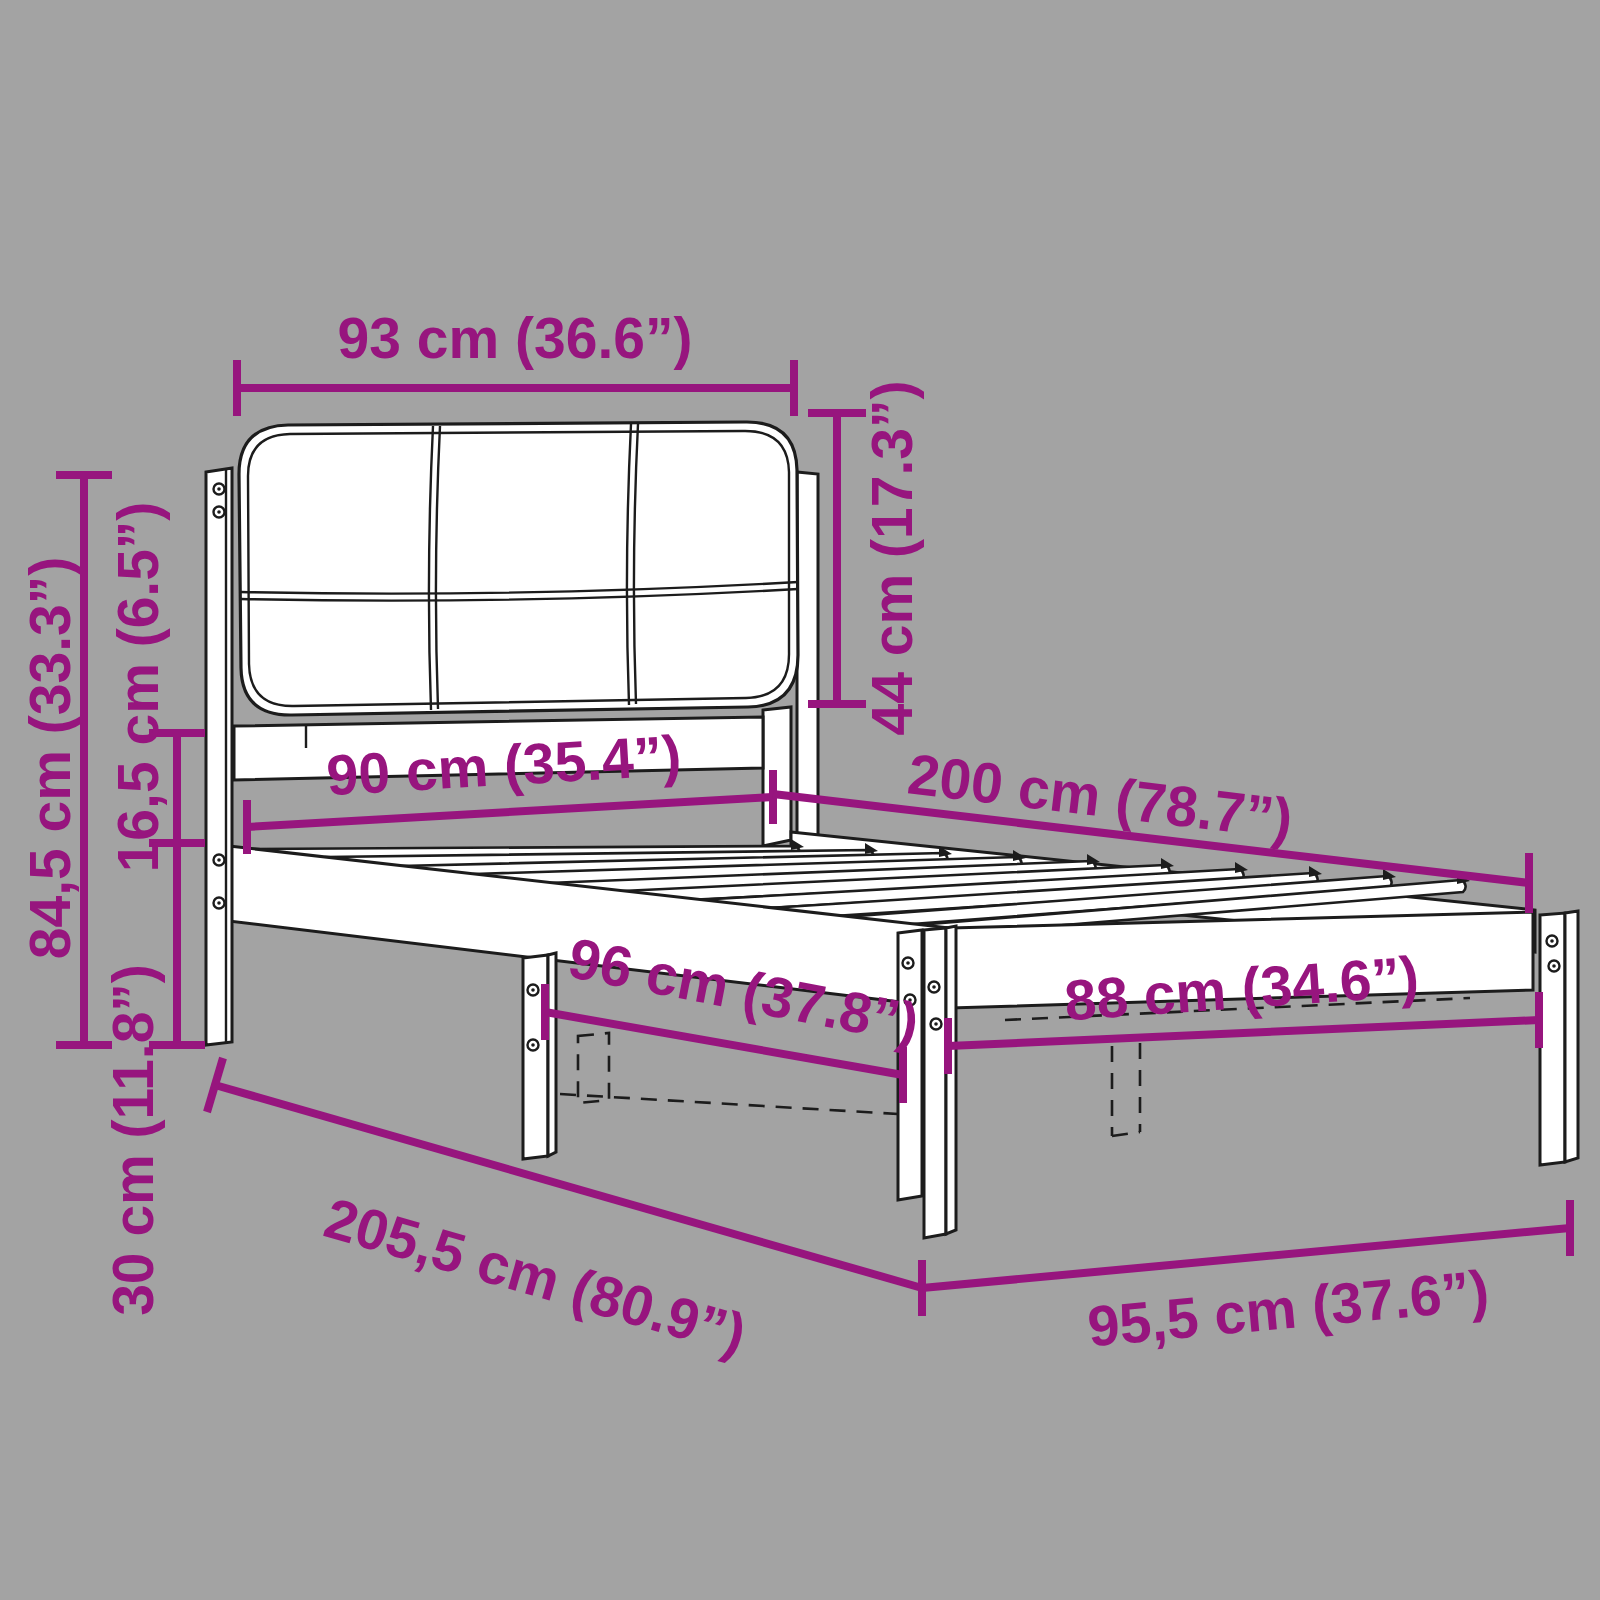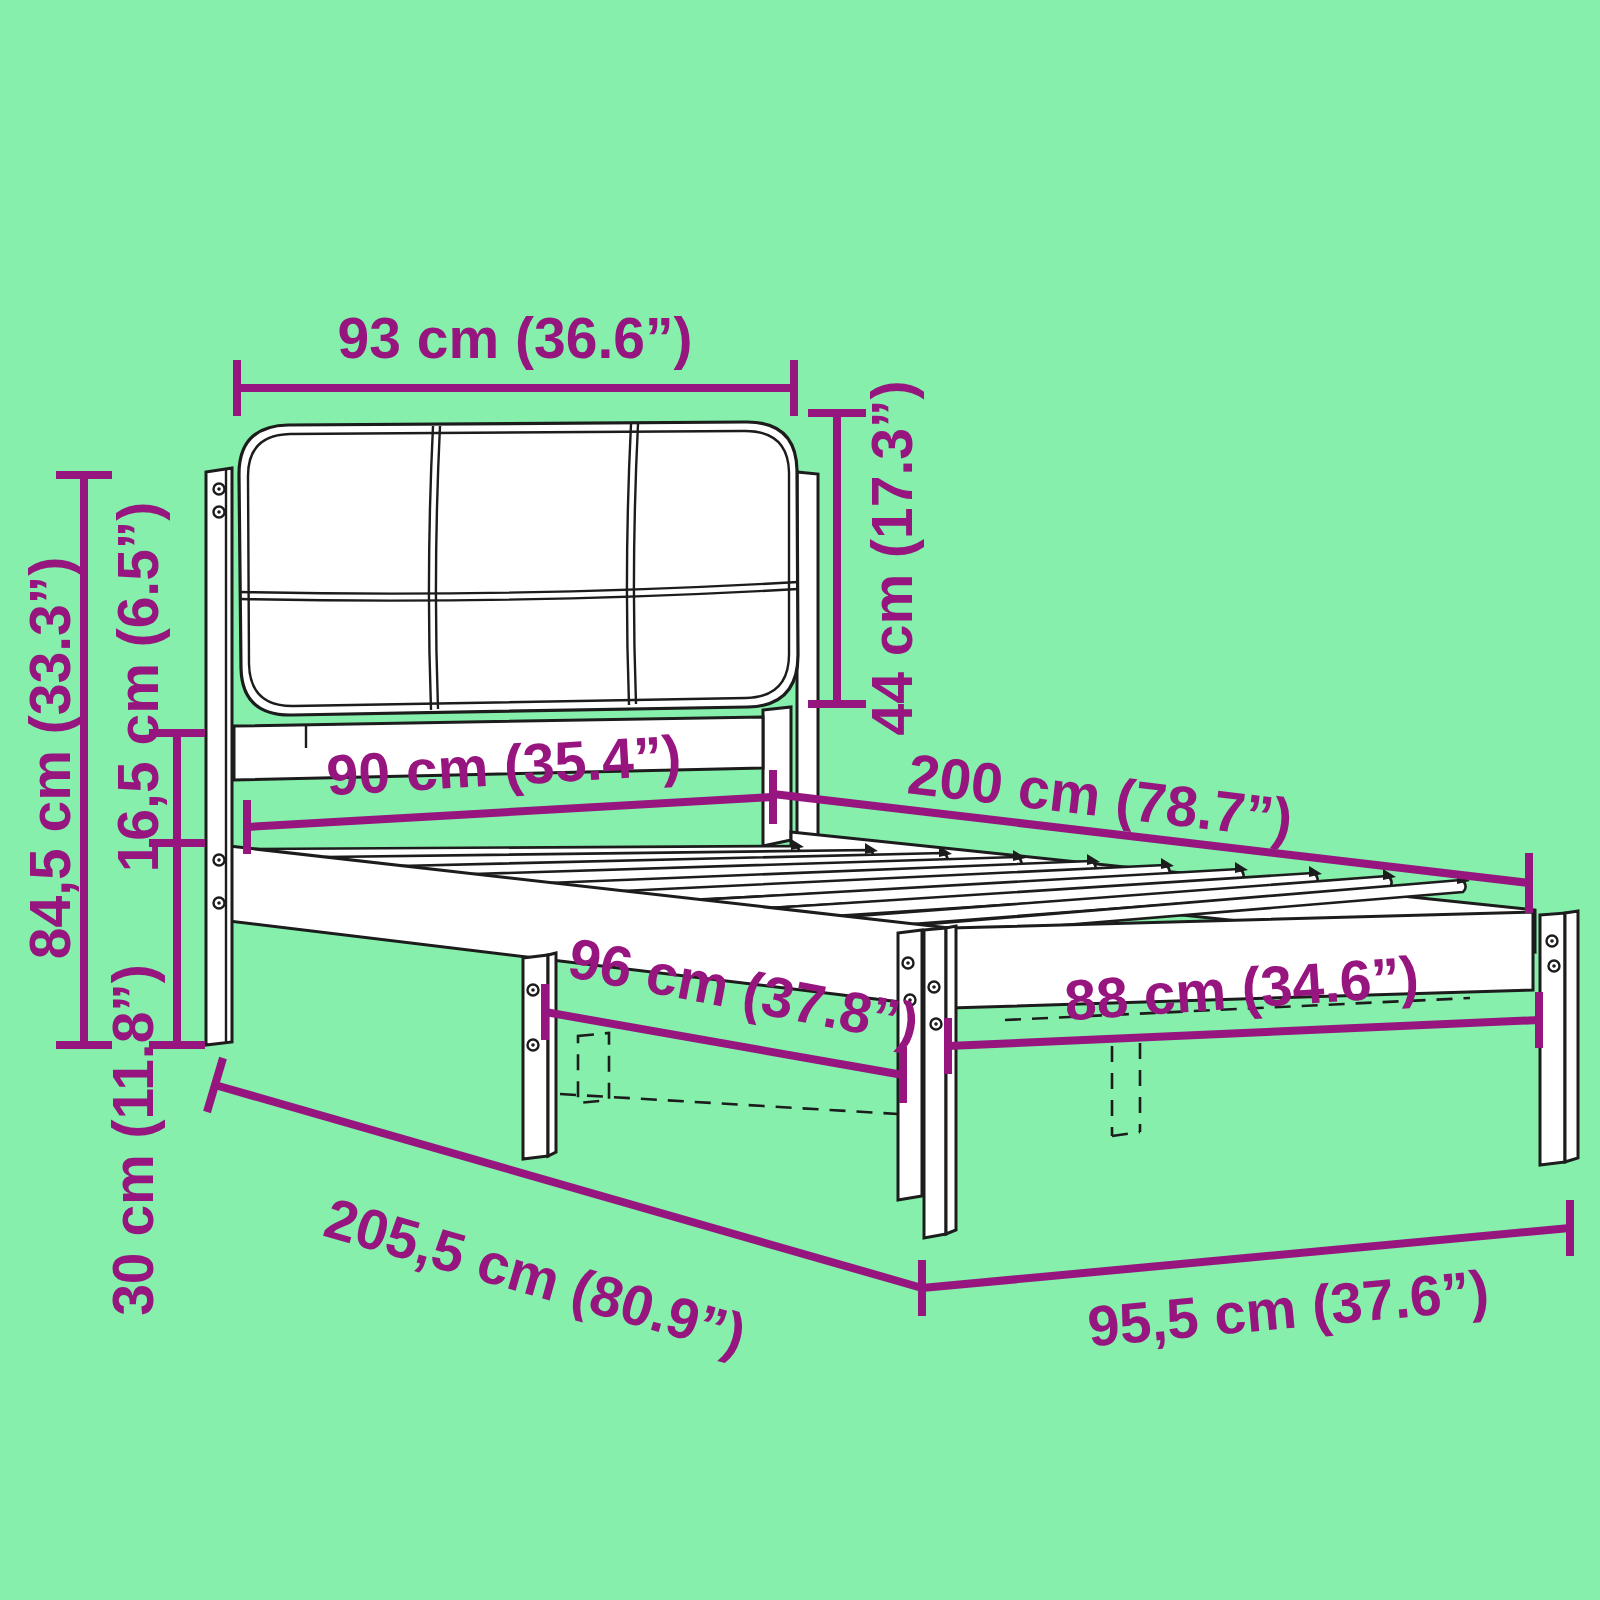--- a/index.html
+++ b/index.html
@@ -1,16 +1,16 @@
 <!DOCTYPE html>
 <html><head>
 <meta charset="utf-8">
 <style>
   html,body{margin:0;padding:0;background:#ffffff;}
-  .stage{position:relative;width:1600px;height:1600px;background:#86efac;overflow:hidden;}
+  .stage{position:relative;width:1600px;height:1600px;background:#a3a3a3;overflow:hidden;}
   svg{display:block;width:1600px;height:1600px;}
   svg text{
     font-family:"Liberation Sans", sans-serif;
     font-weight:700;
     font-size:57px;
     fill:#97157E;
   }
   .dim-line{stroke:#97157E;stroke-width:8;fill:none;stroke-linecap:butt;}
   .outline{stroke:#1C1C1C;stroke-width:3;fill:#ffffff;}
   .outline-thin{stroke:#1C1C1C;stroke-width:2.4;fill:none;}

